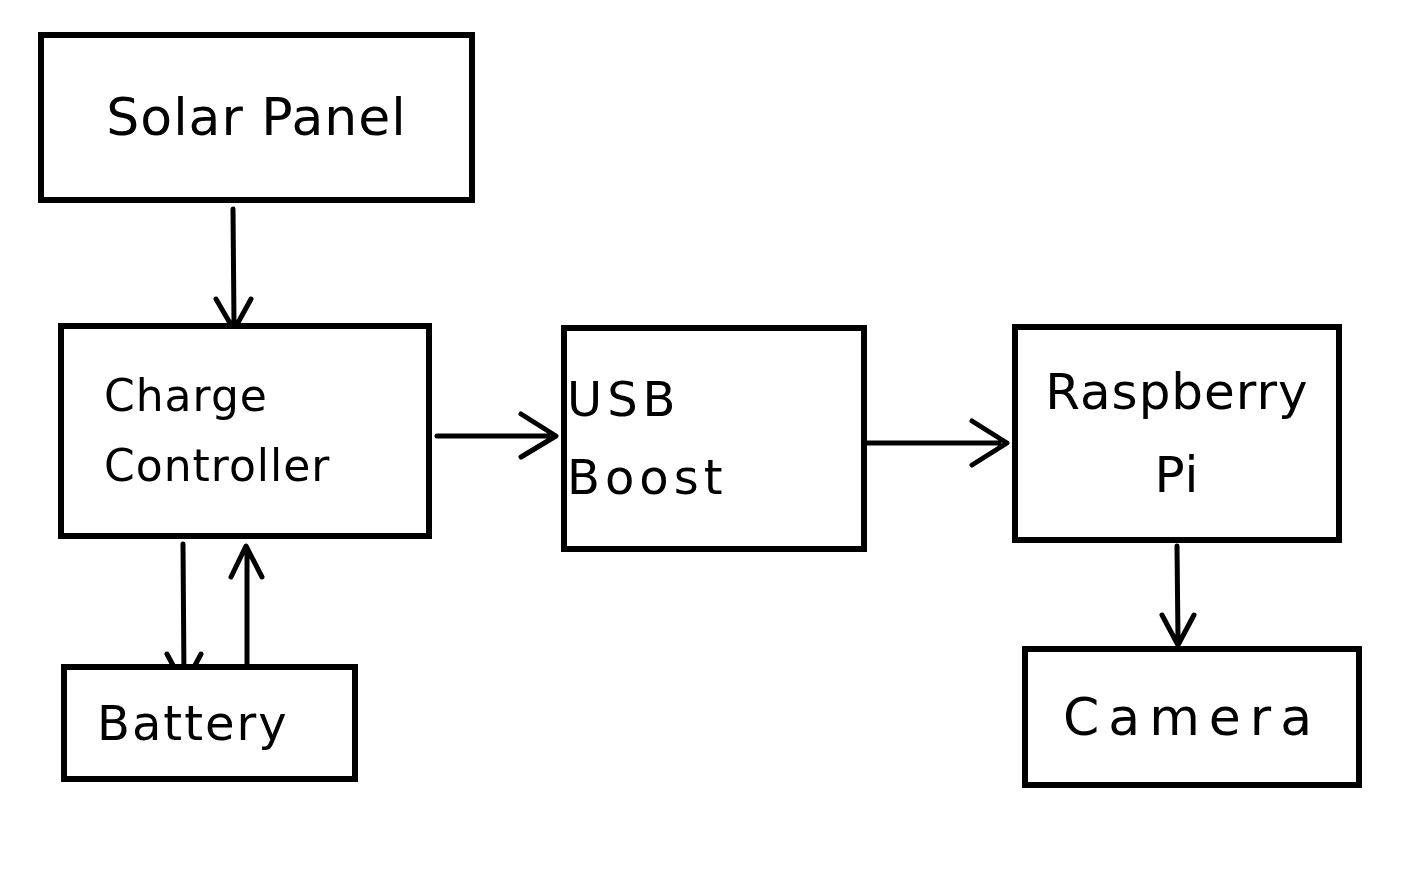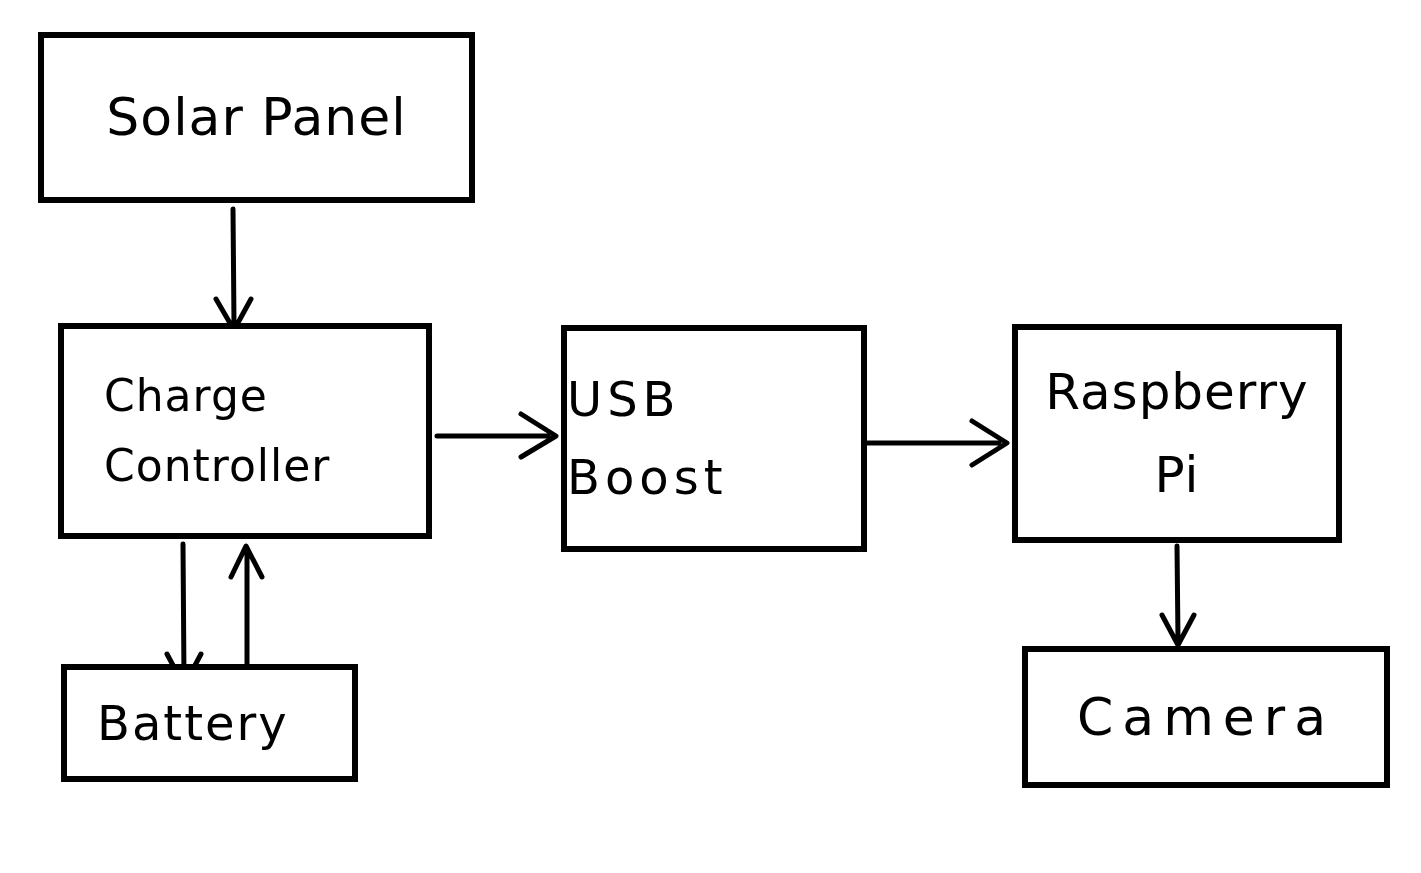--- a/index.html
+++ b/index.html
@@ -41,21 +41,21 @@
   }
   
   .n-solar     { left: 38px;   top: 32px;  width: 437px; height: 171px; }
   .n-charge    { left: 58px;   top: 323px; width: 374px; height: 216px;
                  justify-content: flex-start; padding-left: 40px; }
   .n-battery   { left: 61px;   top: 664px; width: 297px; height: 118px;
                  justify-content: flex-start; padding-left: 30px; }
   .n-usb       { left: 561px;  top: 325px; width: 306px; height: 227px;
                  justify-content: flex-start; }
   .n-raspi     { left: 1012px; top: 324px; width: 330px; height: 219px; text-align: center; }
-  .n-camera    { left: 1022px; top: 646px; width: 368px; height: 142px; }
+  .n-camera    { left: 1022px; top: 646px; width: 340px; height: 142px; }
   
   .n-solar   .label { font-size: 52px; }
   .n-charge  .label { font-size: 44px; line-height: 1.6; }
   .n-battery .label { font-size: 48px; letter-spacing: 2px; }
   .n-usb     .label { font-size: 48px; line-height: 1.62; letter-spacing: 5px; }
   .n-raspi   .label { font-size: 50px; line-height: 1.65; }
   .n-camera  .label { font-size: 52px; letter-spacing: 9px; }
 </style>
 </head>
 <body>

